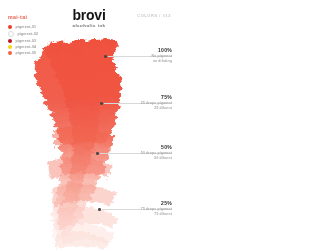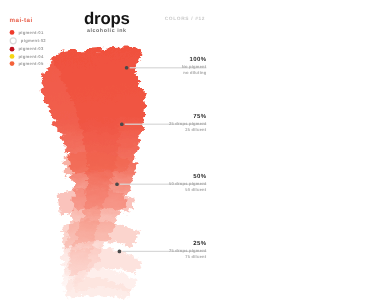--- a/index.html
+++ b/index.html
@@ -79,21 +79,21 @@
     margin-top:1.4px;line-height:1.45;white-space:nowrap;
   }
 </style>
 </head>
 <body>
 
 <div id="card">
 
   <div id="swatch-name">mai-tai</div>
 
-  <div id="brand-title">drops</div>
+  <div id="brand-title">brovi</div>
 
   <div id="brand-subtitle">alcoholic ink</div>
 
   <div id="product-code">COLORS / #12</div>
 
   <div id="pigment-legend">
       <div class="legend-row">
         <span class="legend-dot" style="background: rgb(239, 59, 44);"></span>
         <span class="legend-label">pigment-01</span>
       </div>

